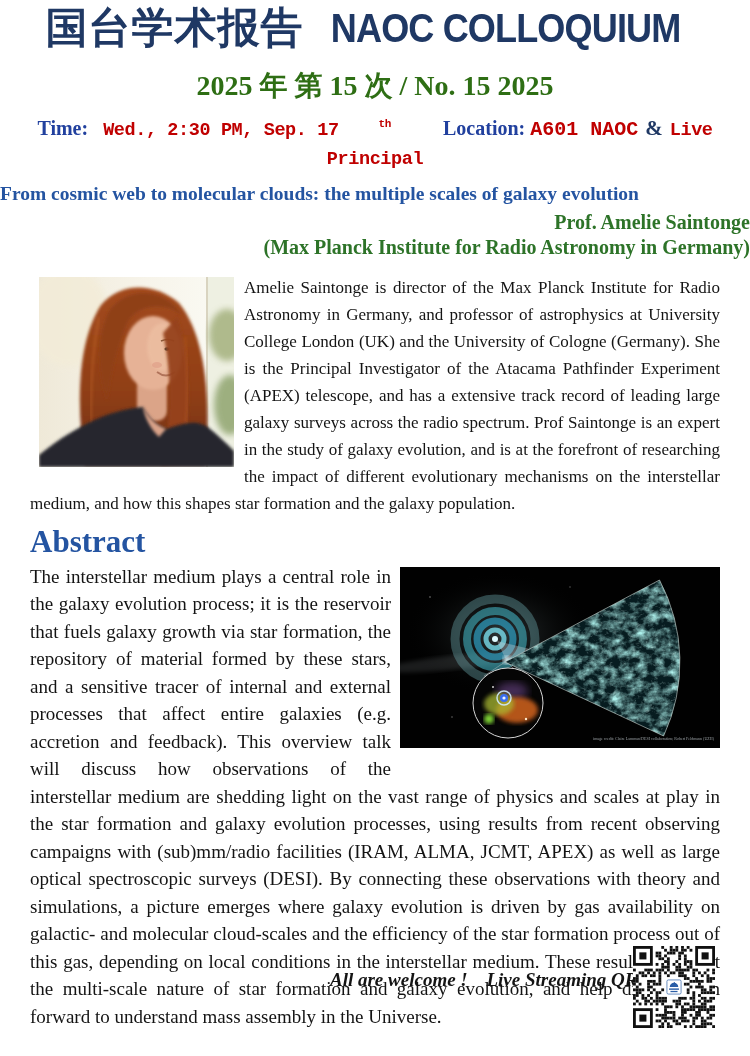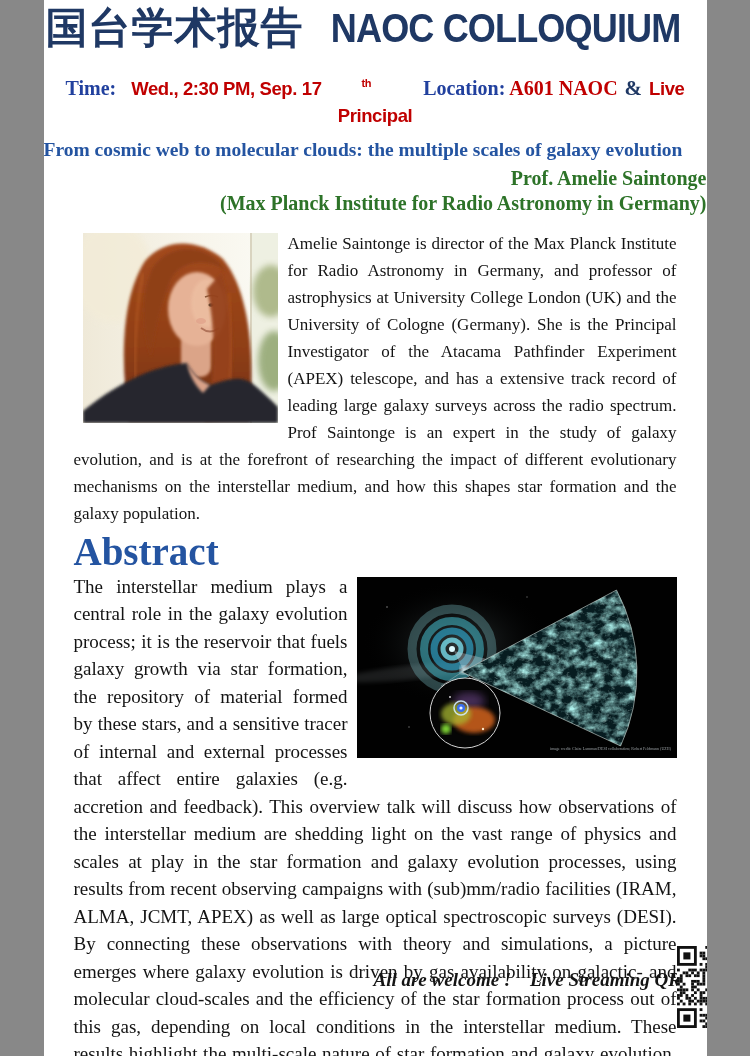--- a/index.html
+++ b/index.html
@@ -2,66 +2,67 @@
 <html style="--navy: #1f3864; --blue: #2454a1; --labelblue: #21409e; --green1: #2e6e14; --green2: #2d7328; --red: #c00000; --ink: #141414;"><head>
 <meta charset="utf-8">
 <style>
   :root{
     --navy:#1f3864; --blue:#2454a1; --labelblue:#21409e;
     --green1:#2e6e14; --green2:#2d7328; --red:#c00000; --ink:#141414;
   }
   *{margin:0;padding:0;box-sizing:border-box;}
   html,body{background:#888;}
   .poster{
-    position:relative;width:663px;height:1056px;margin:0 auto;background:#ffffff;
+    position:relative;width:750px;height:1056px;margin:0 auto;background:#ffffff;
     font-family:"Liberation Serif",serif;color:var(--ink);overflow:hidden;
   }
   
   .h1{ text-align:center;margin-top:2px;line-height:52px;white-space:nowrap;color:var(--navy);}
   .h1 .cn{font-family:"Liberation Sans",sans-serif;font-weight:900;font-size:42px;letter-spacing:1px;}
   .h1 .en{display:inline-block;font-family:"Liberation Sans",sans-serif;font-weight:700;font-size:41px;
           letter-spacing:-1px;transform:scaleX(.88);transform-origin:center;}
   .session{margin-top:5px;text-align:center;font-size:28px;font-weight:bold;color:var(--green1);line-height:36px;}
   .whenwhere{margin-top:7px;text-align:center;font-size:20px;font-weight:bold;line-height:27px;}
   .whenwhere .lbl{color:var(--labelblue);}
-  .whenwhere .red{color:var(--red);}
+  .whenwhere .red{color:var(--red);font-family:Liberation Mono, monospace;}
   .narrow{font-family:"Liberation Sans",sans-serif;font-weight:700;letter-spacing:-.4px;font-size:18.5px;}
   .whenwhere sup{font-size:11px;padding-left:40px;}
   .amp{color:var(--navy);font-size:21px;padding:0 2px;}
   .gap1{display:inline-block;width:10px;} .gap2{display:inline-block;width:42px;}
   
   .talk-title{margin-top:8px;text-align:left;font-size:19.5px;font-weight:bold;color:var(--blue);white-space:nowrap;line-height:26px;}
   .speaker{margin-top:3px;text-align:right;font-size:20px;font-weight:bold;color:var(--green2);line-height:25px;}
   .affil{text-align:right;font-size:20px;font-weight:bold;color:var(--green2);line-height:25px;}
   
   .bio{margin:14px 30px 0 30px;font-size:17px;line-height:27px;text-align:justify;}
   .photo{float:left;width:195px;height:190px;margin:3px 10px 5px 9px;display:block;}
   .photo svg{display:block;filter:blur(.3px);}
   
-  .abs-h{margin:6px 0 2px 30px;font-size:39px;line-height:38px;font-weight:bold;color:var(--blue);}
+  .abs-h{margin:6px 0 2px 30px;font-size:31px;line-height:38px;font-weight:bold;color:var(--blue);}
   .abstract{margin:2px 30px 0 30px;font-size:19px;line-height:27.5px;text-align:justify;}
   .figure{float:right;width:320px;height:181px;margin:4px 0 8px 9px;display:block;position:relative;}
   .figure svg{display:block;}
   
   .welcome{position:absolute;left:330px;top:969px;font-size:19px;font-weight:bold;font-style:italic;white-space:nowrap;}
   .welcome .sp{display:inline-block;width:14px;}
   .pointer{color:var(--red);font-style:normal;font-size:17px;margin-left:8px;}
   .qr{position:absolute;left:633px;top:946px;width:82px;height:82px;}
   .qr svg{display:block;width:82px;height:82px;}
 </style>
 </head>
 <body>
 
 <div class="poster">
 
   <div class="h1">
     <span class="cn">国台学术报告</span>
     <span class="en">NAOC COLLOQUIUM</span>
   </div>
 
+  <div class="session">2025 年 第 15 次 / No. 15  2025</div>
 
   <div class="whenwhere">
     <span class="lbl">Time:</span><span class="gap1"></span>
     <span class="red narrow">Wed., 2:30 PM, Sep. 17</span><sup class="red narrow">th</sup>
     <span class="gap2"></span>
     <span class="lbl">Location:</span>
     <span class="red">A601 NAOC</span>
     <span class="amp">&amp;</span>
     <span class="red narrow">Live Principal</span>
   </div>

